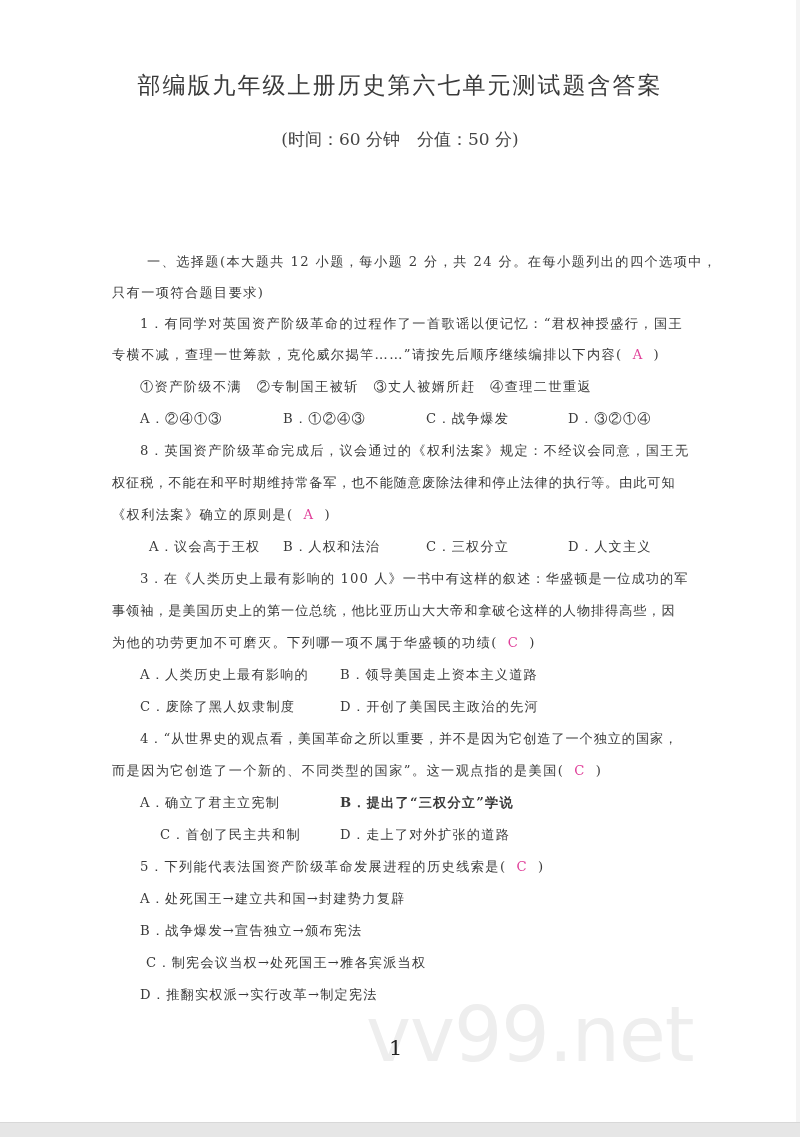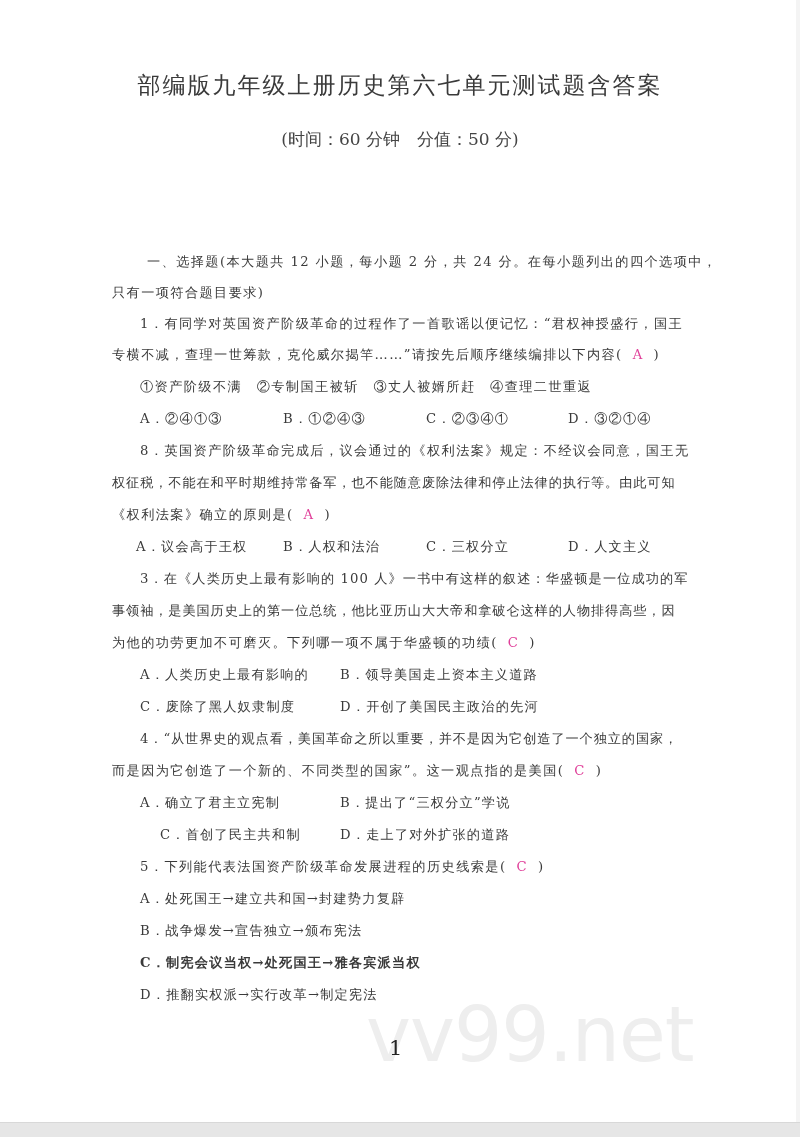--- a/index.html
+++ b/index.html
@@ -74,53 +74,53 @@
 <div class="line" style="left:147px;top:253px;">一、选择题(本大题共 12 小题，每小题 2 分，共 24 分。在每小题列出的四个选项中，</div>
 <div class="line" style="left:112px;top:284px;">只有一项符合题目要求)</div>
 
 <div class="line" style="left:140px;top:315px;">1．有同学对英国资产阶级革命的过程作了一首歌谣以便记忆：“君权神授盛行，国王</div>
 <div class="line" style="left:112px;top:346px;">
   <span>专横不减，查理一世筹款，克伦威尔揭竿……”请按先后顺序继续编排以下内容(</span><span class="mag" style="padding:0 10px;">A</span><span>)</span>
 </div>
 <div class="line" style="left:140px;top:378px;">①资产阶级不满　②专制国王被斩　③丈人被婿所赶　④查理二世重返</div>
 <div class="opt" style="left:140px;top:410px;">A．②④①③</div>
 <div class="opt" style="left:283px;top:410px;">B．①②④③</div>
-<div class="opt" style="left:426px;top:410px;">C．②③④①</div>
+<div class="opt" style="left:426px;top:410px;">C．战争爆发</div>
 <div class="opt" style="left:568px;top:410px;">D．③②①④</div>
 
 <div class="line" style="left:140px;top:442px;">8．英国资产阶级革命完成后，议会通过的《权利法案》规定：不经议会同意，国王无</div>
 <div class="line" style="left:112px;top:474px;letter-spacing:0.9px;">权征税，不能在和平时期维持常备军，也不能随意废除法律和停止法律的执行等。由此可知</div>
 <div class="line" style="left:112px;top:506px;">
   <span>《权利法案》确立的原则是(</span><span class="mag" style="padding:0 10px;">A</span><span>)</span>
 </div>
-<div class="opt" style="left:136px;top:538px;text-align:right;">A．议会高于王权</div>
+<div class="opt" style="left:149px;top:538px;text-align:right;">A．议会高于王权</div>
 <div class="opt" style="left:283px;top:538px;">B．人权和法治</div>
 <div class="opt" style="left:426px;top:538px;">C．三权分立</div>
 <div class="opt" style="left:568px;top:538px;">D．人文主义</div>
 
 <div class="line" style="left:140px;top:570px;letter-spacing:1.1px;">3．在《人类历史上最有影响的 100 人》一书中有这样的叙述：华盛顿是一位成功的军</div>
 <div class="line" style="left:112px;top:602px;letter-spacing:0.9px;">事领袖，是美国历史上的第一位总统，他比亚历山大大帝和拿破仑这样的人物排得高些，因</div>
 <div class="line" style="left:112px;top:634px;">
   <span>为他的功劳更加不可磨灭。下列哪一项不属于华盛顿的功绩(</span><span class="mag" style="padding:0 10px;">C</span><span>)</span>
 </div>
 <div class="opt" style="left:140px;top:666px;">A．人类历史上最有影响的</div>
 <div class="opt" style="left:340px;top:666px;">B．领导美国走上资本主义道路</div>
 <div class="opt" style="left:140px;top:698px;">C．废除了黑人奴隶制度</div>
 <div class="opt" style="left:340px;top:698px;">D．开创了美国民主政治的先河</div>
 
 <div class="line" style="left:140px;top:730px;letter-spacing:0.9px;">4．“从世界史的观点看，美国革命之所以重要，并不是因为它创造了一个独立的国家，</div>
 <div class="line" style="left:112px;top:762px;">
   <span>而是因为它创造了一个新的、不同类型的国家”。这一观点指的是美国(</span><span class="mag" style="padding:0 10px;">C</span><span>)</span>
 </div>
 <div class="opt" style="left:140px;top:794px;">A．确立了君主立宪制</div>
-<div class="opt" style="left:340px;top:794px;">B．提出了“三权分立”学说</div>
+<div class="opt" style="left:340px;top:794px;font-weight:bold;">B．提出了“三权分立”学说</div>
 <div class="opt" style="left:140px;top:826px;margin-left:20px;">C．首创了民主共和制</div>
 <div class="opt" style="left:340px;top:826px;">D．走上了对外扩张的道路</div>
 
 <div class="line" style="left:140px;top:858px;">
   <span>5．下列能代表法国资产阶级革命发展进程的历史线索是(</span><span class="mag" style="padding:0 10px;">C</span><span>)</span>
 </div>
 <div class="opt" style="left:140px;top:890px;">A．处死国王→建立共和国→封建势力复辟</div>
 <div class="opt" style="left:140px;top:922px;">B．战争爆发→宣告独立→颁布宪法</div>
-<div class="opt" style="left:140px;top:954px;font-weight:bold;">C．制宪会议当权→处死国王→雅各宾派当权</div>
+<div class="opt" style="left:146px;top:954px;">C．制宪会议当权→处死国王→雅各宾派当权</div>
 <div class="opt" style="left:140px;top:986px;">D．推翻实权派→实行改革→制定宪法</div>
 
 <div class="pagenum">1</div>
 
 </body></html>

